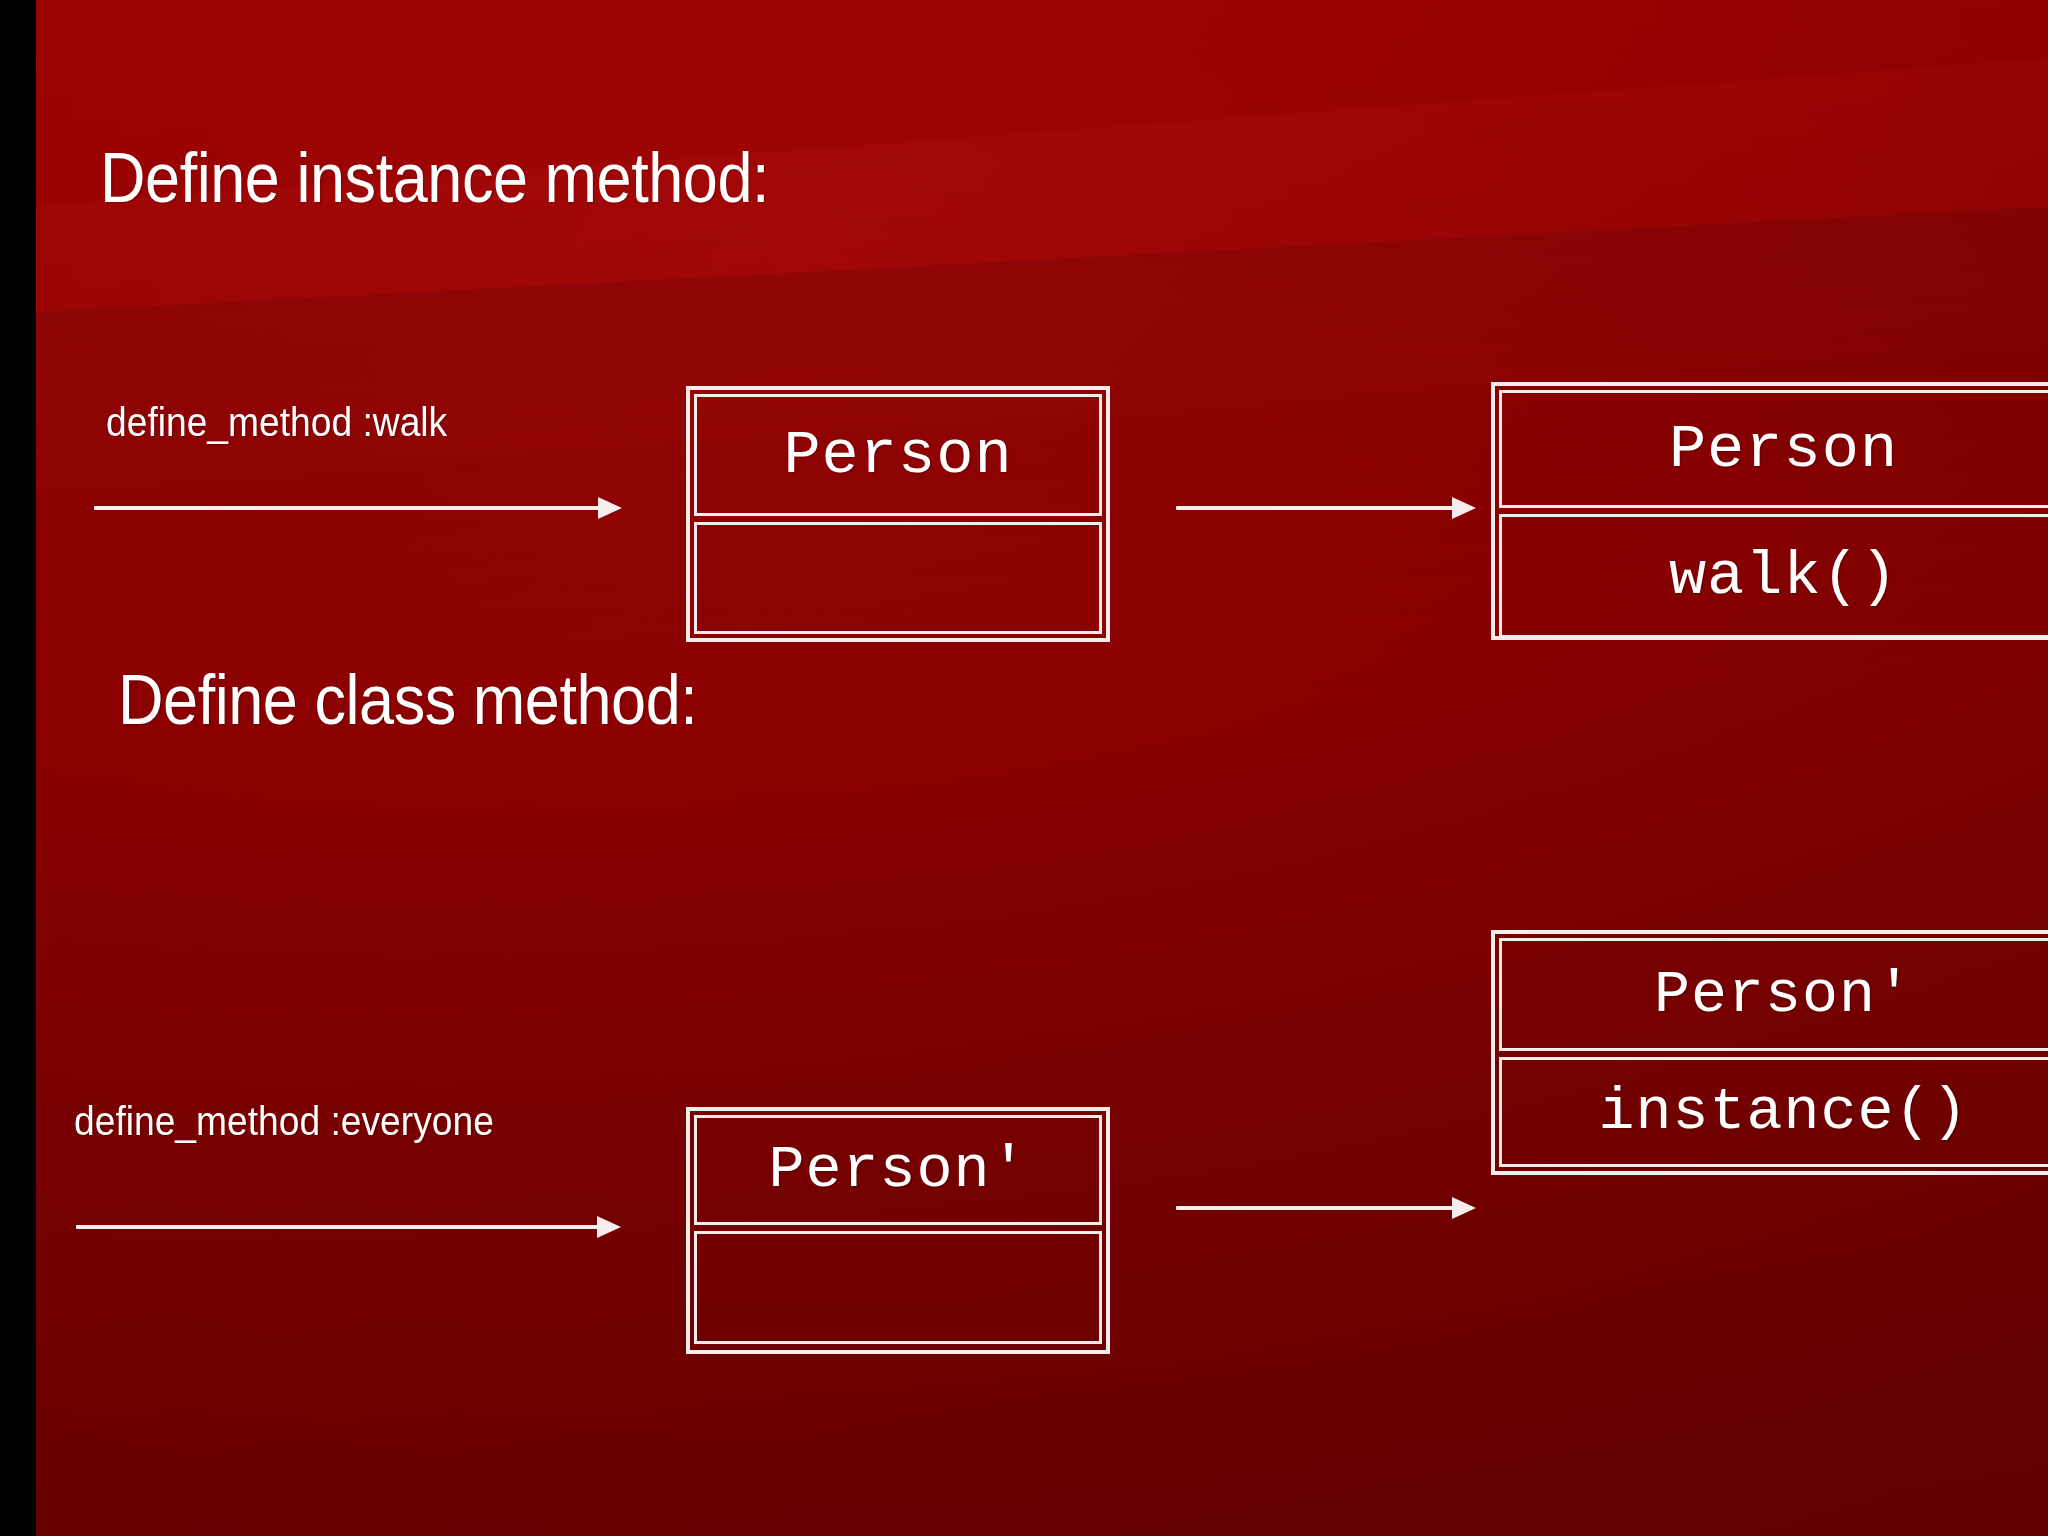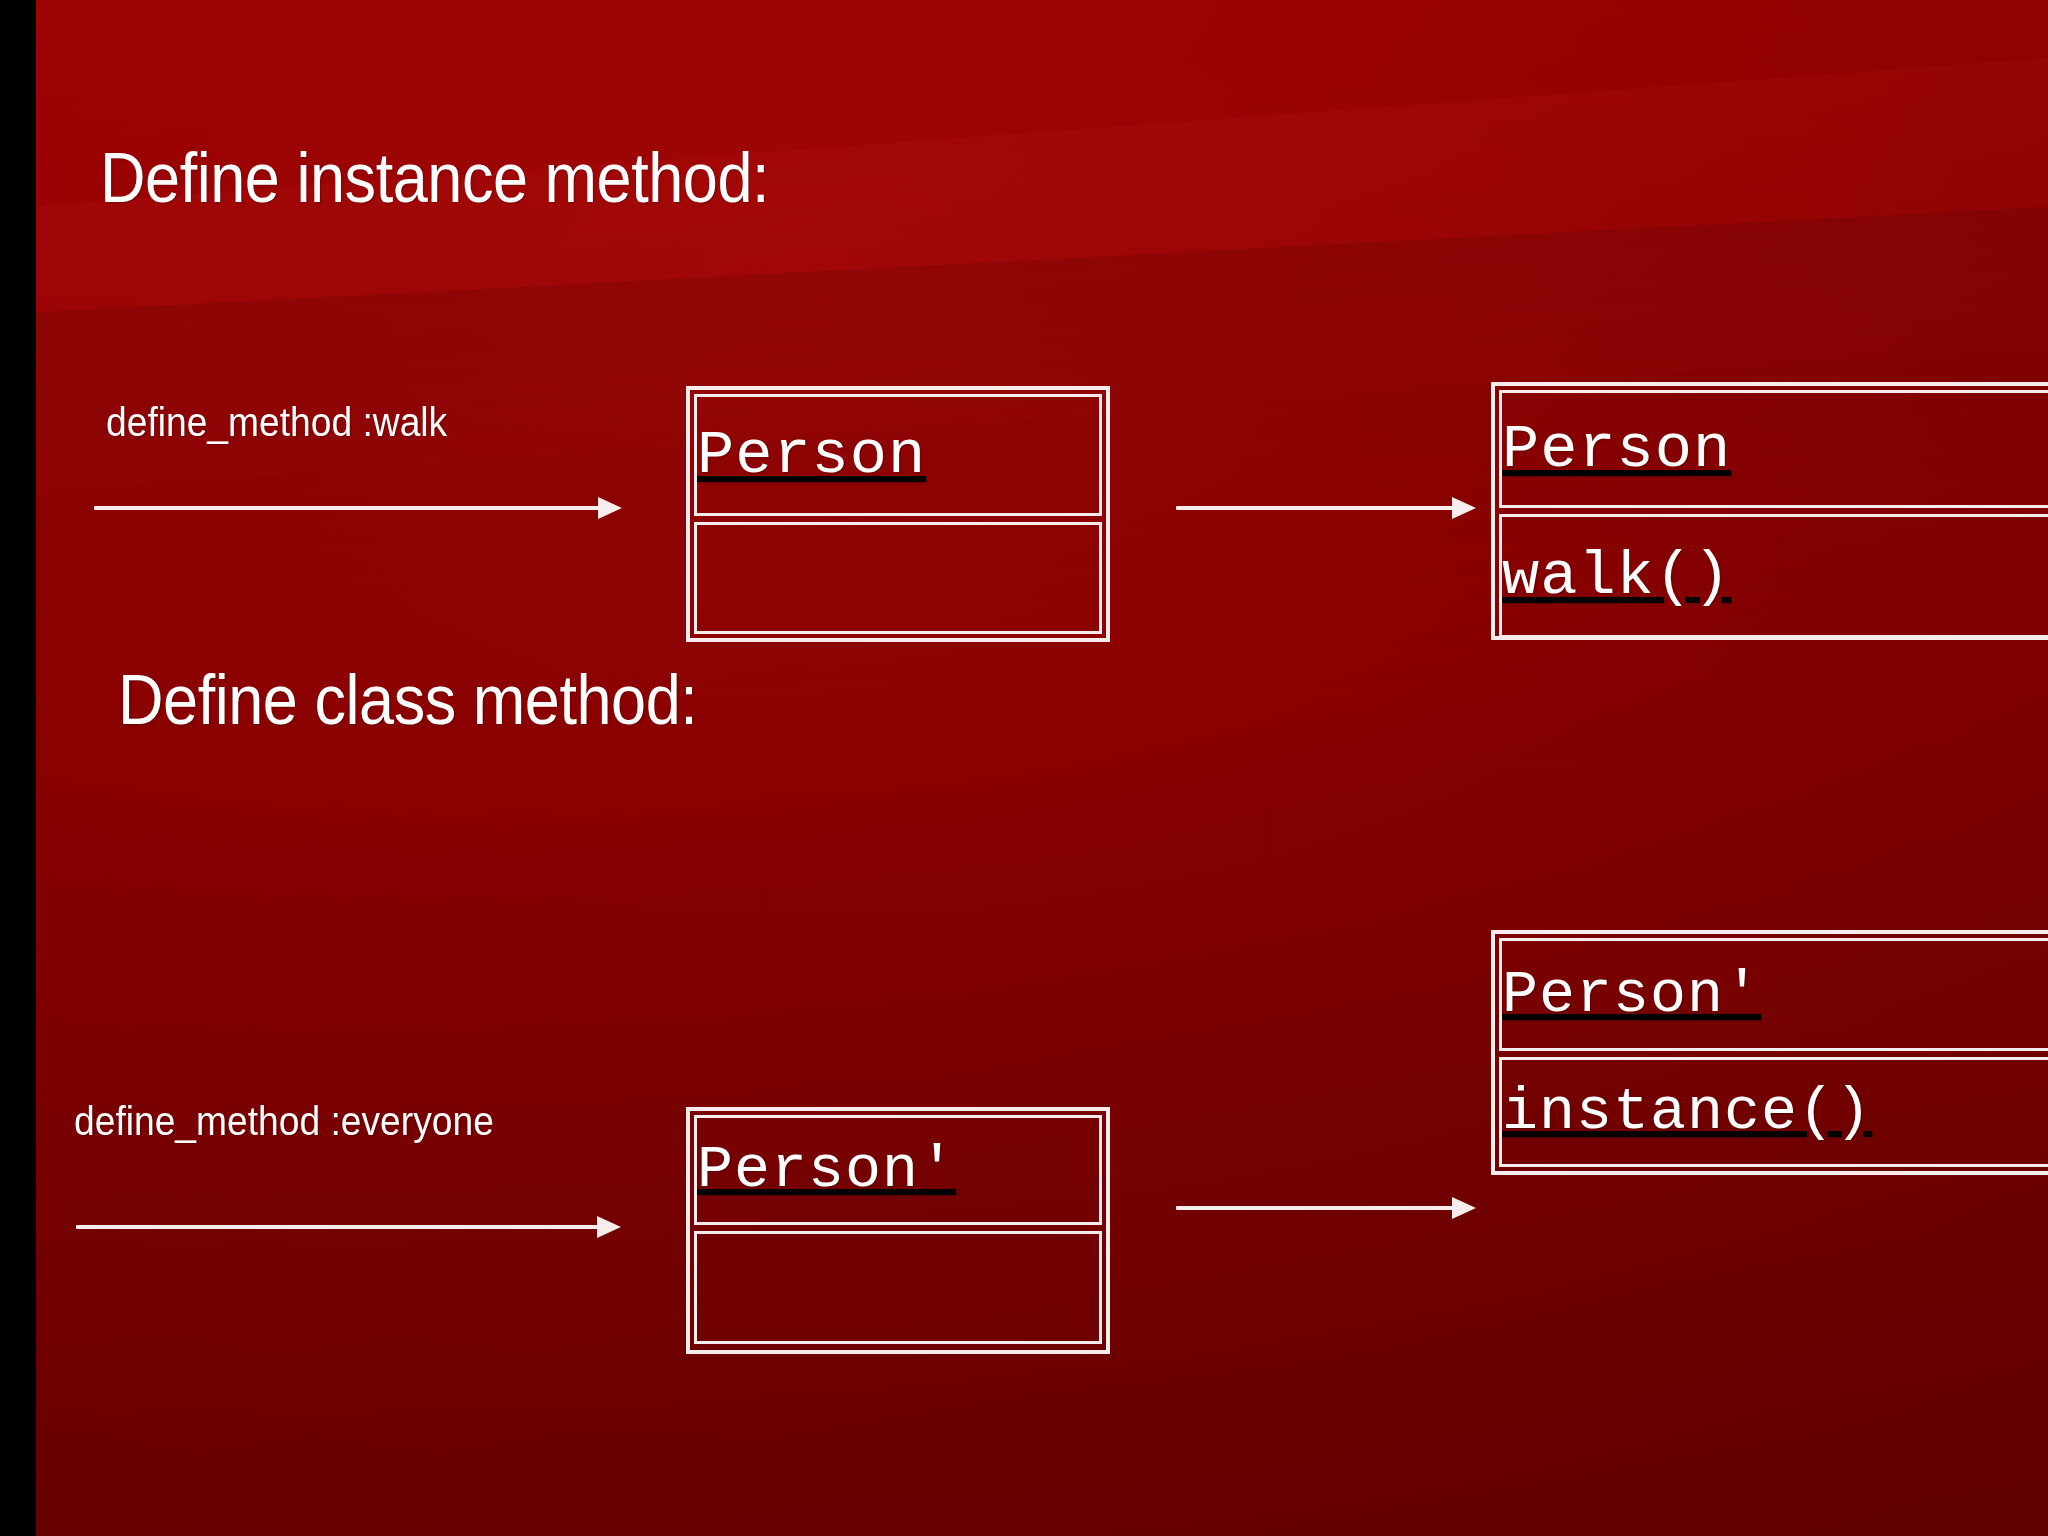--- a/index.html
+++ b/index.html
@@ -123,22 +123,22 @@
     padding: 4px;
     background: transparent;
     border: 4px solid #f6ecec;
   }
   .uml-compartment {
     box-sizing: border-box;
     border: 3px solid #f6ecec;
     background: transparent;
     display: flex;
     align-items: center;
+    justify-content: center;
     overflow: hidden;
-    text-decoration: underline;
   }
   .uml-compartment + .uml-compartment { margin-top: 6px; }
 
   .uml-text {
     color: #ffffff;
     font-family: "Liberation Mono", "DejaVu Sans Mono", monospace;
     font-weight: 400;
     white-space: pre;
     letter-spacing: 1px;
     text-shadow: 1px 1px 2px rgba(0,0,0,0.25);

